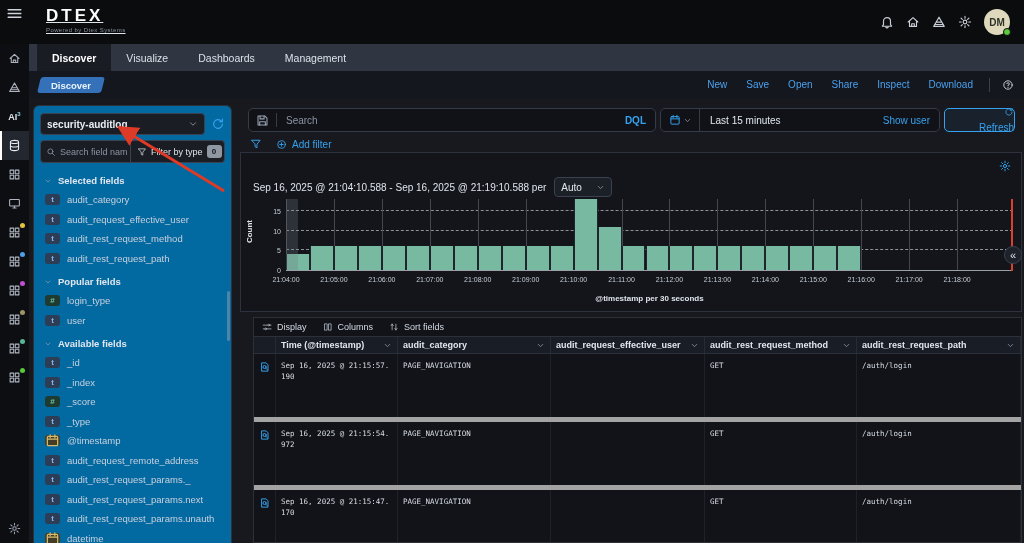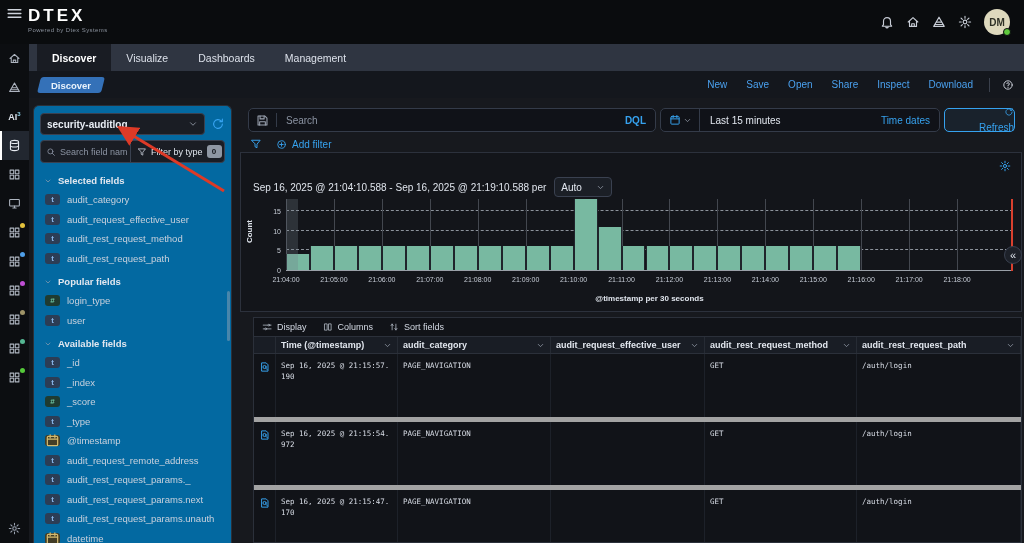--- a/index.html
+++ b/index.html
@@ -8,21 +8,21 @@
     position:relative; width:1024px; height:543px; overflow:hidden;
     background:#17191e; font-family:"Liberation Sans", sans-serif;
     color:#dfe4ec; -webkit-font-smoothing:antialiased;
   }
   .ic { display:inline-flex; align-items:center; justify-content:center; }
   .ic svg { display:block; width:100%; height:100%; }
 
   
   .hdr { position:absolute; left:0; top:0; width:1024px; height:44px; background:#0a0c0e; display:flex; align-items:center; z-index:5; }
   .hamburger { position:absolute; left:6px; top:5px; width:17px; height:17px; color:#cfd4dc; }
-  .brand { position:absolute; left:28px; top:7px; }
+  .brand { position:absolute; left:46px; top:7px;text-decoration:underline; }
   .logo { font-size:17px; font-weight:800; letter-spacing:3px; color:#fff; line-height:17px; }
   .tagline { font-size:6px; color:#8a919c; letter-spacing:.4px; margin-top:3px; }
   .hdr-right { position:absolute; right:14px; top:0; height:44px; display:flex; align-items:center; gap:12px; }
   .hicon { width:14px; height:14px; color:#c8cdd6; cursor:pointer; }
   .avatar { position:relative; width:26px; height:26px; border-radius:50%; background:#ded9bd; color:#2e3126; font-size:10px; font-weight:bold; display:flex; align-items:center; justify-content:center; cursor:pointer; }
   .status-dot { position:absolute; right:-1px; bottom:-1px; width:8px; height:8px; border-radius:50%; background:#5fc93d; border:1.5px solid #0a0c0e; }
 
   
   .rail { position:absolute; left:0; top:44px; width:29px; height:499px; background:#0c0e11; z-index:4; }
   .rail-item { position:relative; width:29px; height:29px; display:flex; align-items:center; justify-content:center; color:#aeb5c0; cursor:pointer; }
@@ -497,21 +497,21 @@
                 <path d="M2.5 6.5h11M5.5 2v3M10.5 2v3"></path>
               </svg>
             </span>
           <span class="chev ic">
               <svg viewBox="0 0 16 16" fill="none" stroke="currentColor" stroke-width="1.3" stroke-linecap="round" stroke-linejoin="round">
                 <path d="m4 6 4 4 4-4"></path>
               </svg>
             </span>
           <span class="tb-sep"></span>
           <span class="trange">Last 15 minutes</span>
-          <span class="showdates">Time dates</span>
+          <span class="showdates">Show user</span>
         </div>
         <button class="refresh">
           <span class="ic">
               <svg viewBox="0 0 16 16" fill="none" stroke="currentColor" stroke-width="1.3" stroke-linecap="round" stroke-linejoin="round">
                 <path d="M13 8a5 5 0 1 1-1.4-3.5M13 2.5v2.8h-2.8"></path>
               </svg>
             </span>
           <span>Refresh</span>
         </button>
       </div>

